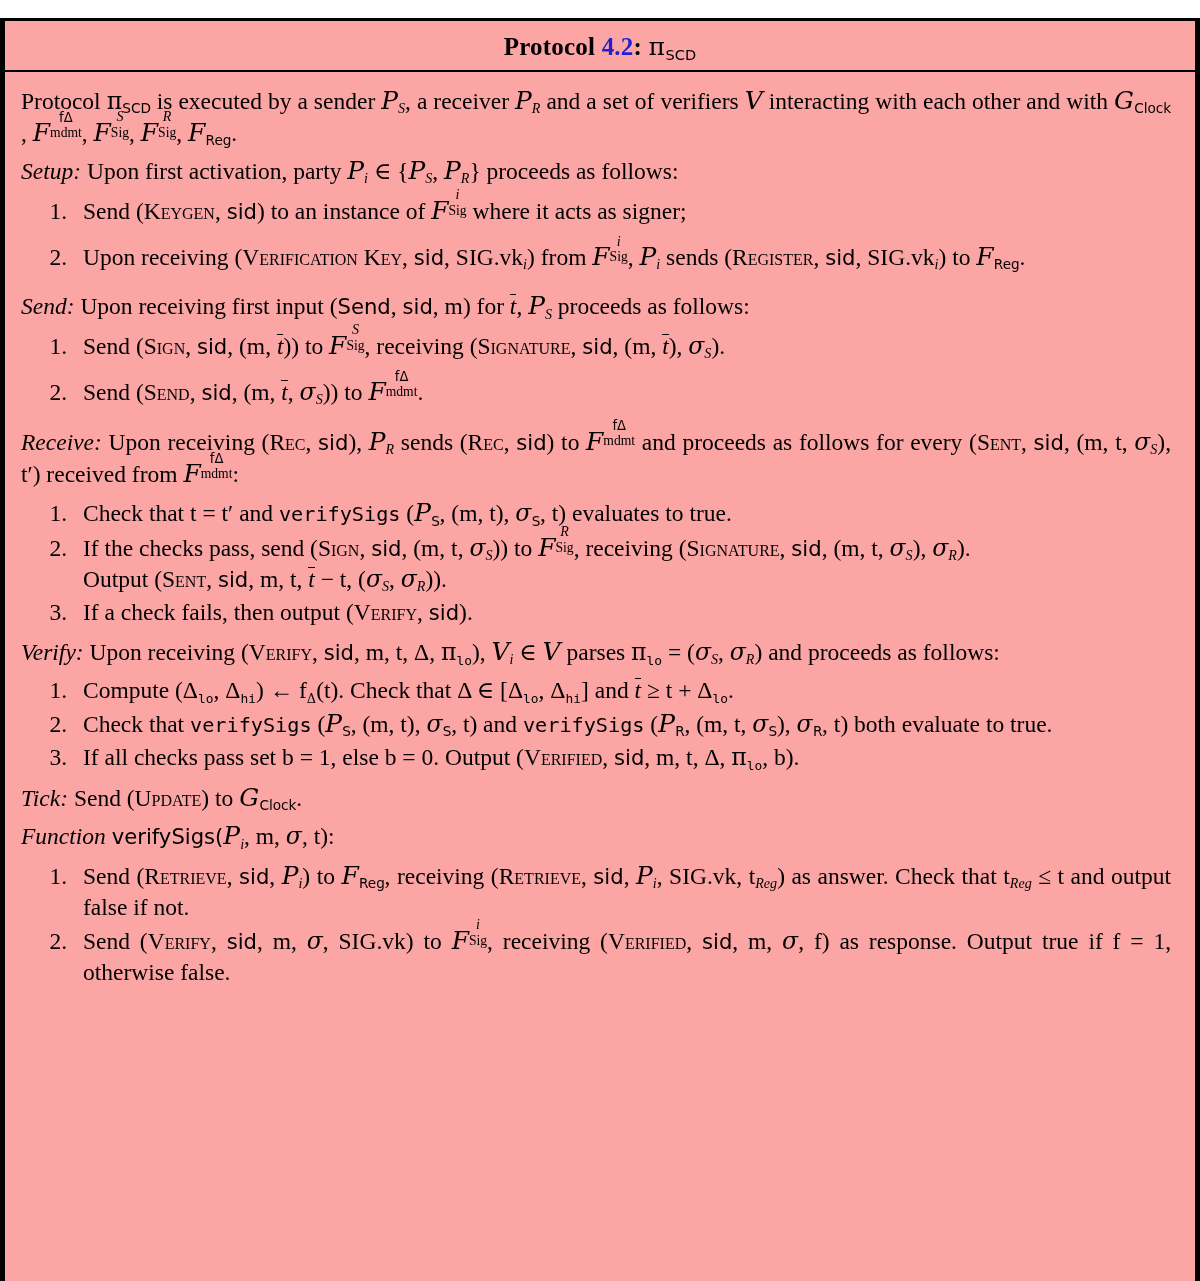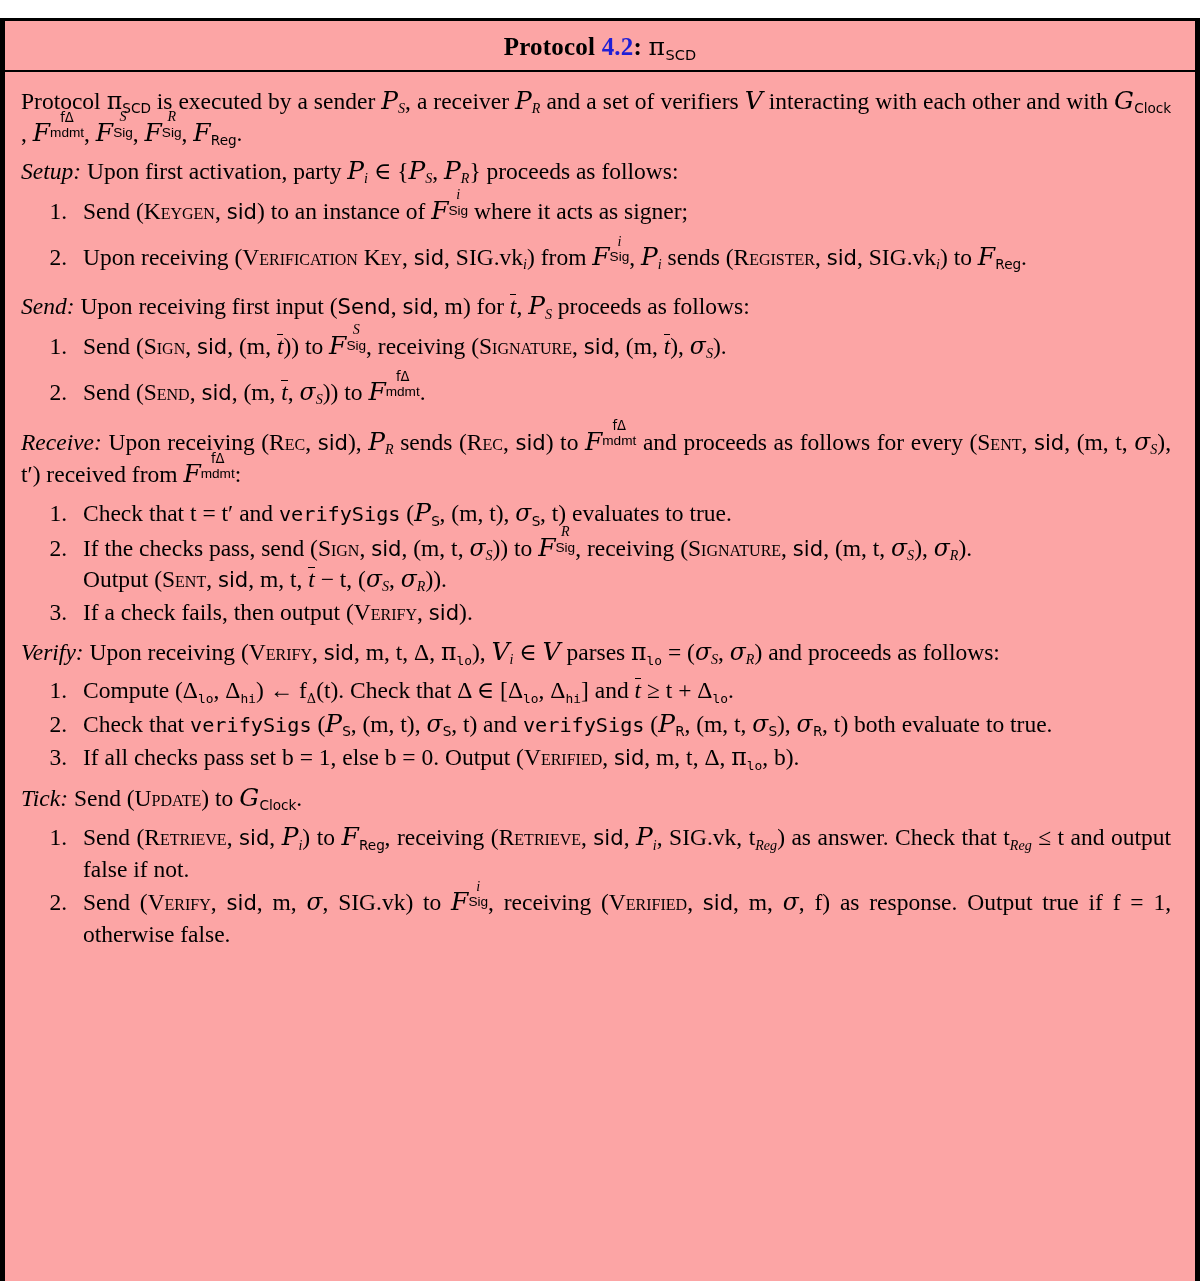--- a/index.html
+++ b/index.html
@@ -130,21 +130,21 @@
     font-style: normal;
     white-space: nowrap;
   }
   .fstack .sup2.ital { font-family: "Liberation Serif", serif; font-style: italic; font-size: 0.60em; }
   .fstack .sub2 {
     display: block;
     font-size: 0.58em;
     position: relative;
     top: -0.30em;
     line-height: 0.9;
-    font-family: Liberation Sans, sans-serif;
+    font-family: Liberation Serif, serif;
     font-style: normal;
     white-space: nowrap;
   }
   .overbar {
     display: inline-block;
     border-top: 1.4px solid #000;
     line-height: 1.0;
     padding-top: 0px;
     font-style: italic;
   }
@@ -224,20 +224,23 @@
       </li>
       <li>
         <span>If all checks pass set </span><span class="mi">b</span><span> = 1, else </span><span class="mi">b</span><span> = 0. Output (</span><span class="sc">Verified</span><span>, </span><span class="sf">sid</span><span>, </span><span class="mi">m</span><span>, </span><span class="mi">t</span><span>, Δ, </span><span class="sym"><span class="title-pi">π</span><span class="sup-tt" style="top:0.35em">lo</span></span><span>, </span><span class="mi">b</span><span>).</span>
       </li>
     </ol>
 
     <p class="para">
       <span class="secname">Tick:</span><span> Send (</span><span class="sc">Update</span><span>) to </span><span class="sym"><span class="cal">G</span><span class="sub">Clock</span></span><span>.</span>
     </p>
 
+    <p class="para">
+      <span class="secname">Function</span><span>&nbsp;</span><span class="sf">verifySigs(</span><span class="sym"><span class="cal">P</span><span class="sub-i">i</span></span><span>, </span><span class="mi">m</span><span>, </span><span class="sig">σ</span><span>, </span><span class="mi">t</span><span>):</span>
+    </p>
 
     <ol class="steps">
       <li>
         <span>Send (</span><span class="sc">Retrieve</span><span>, </span><span class="sf">sid</span><span>, </span><span class="sym"><span class="cal">P</span><span class="sub-i">i</span></span><span>) to </span><span class="sym"><span class="cal">F</span><span class="sub">Reg</span></span><span>, receiving (</span><span class="sc">Retrieve</span><span>, </span><span class="sf">sid</span><span>, </span><span class="sym"><span class="cal">P</span><span class="sub-i">i</span></span><span>, SIG.</span><span class="mi">vk</span><span>, </span><span class="sym"><span class="mi">t</span><span class="sub-i">Reg</span></span><span>) as answer. Check that </span><span class="sym"><span class="mi">t</span><span class="sub-i">Reg</span></span><span> ≤ </span><span class="mi">t</span><span> and output false if not.</span>
       </li>
       <li>
         <span>Send (</span><span class="sc">Verify</span><span>, </span><span class="sf">sid</span><span>, </span><span class="mi">m</span><span>, </span><span class="sig">σ</span><span>, SIG.</span><span class="mi">vk</span><span>) to </span><span class="fstack"><span class="cal">F</span><span class="scripts"><span class="sup2 ital">i</span><span class="sub2">Sig</span></span></span><span>, receiving (</span><span class="sc">Verified</span><span>, </span><span class="sf">sid</span><span>, </span><span class="mi">m</span><span>, </span><span class="sig">σ</span><span>, </span><span class="mi">f</span><span>) as response. Output true if </span><span class="mi">f</span><span> = 1, otherwise false.</span>
       </li>
     </ol>
 

